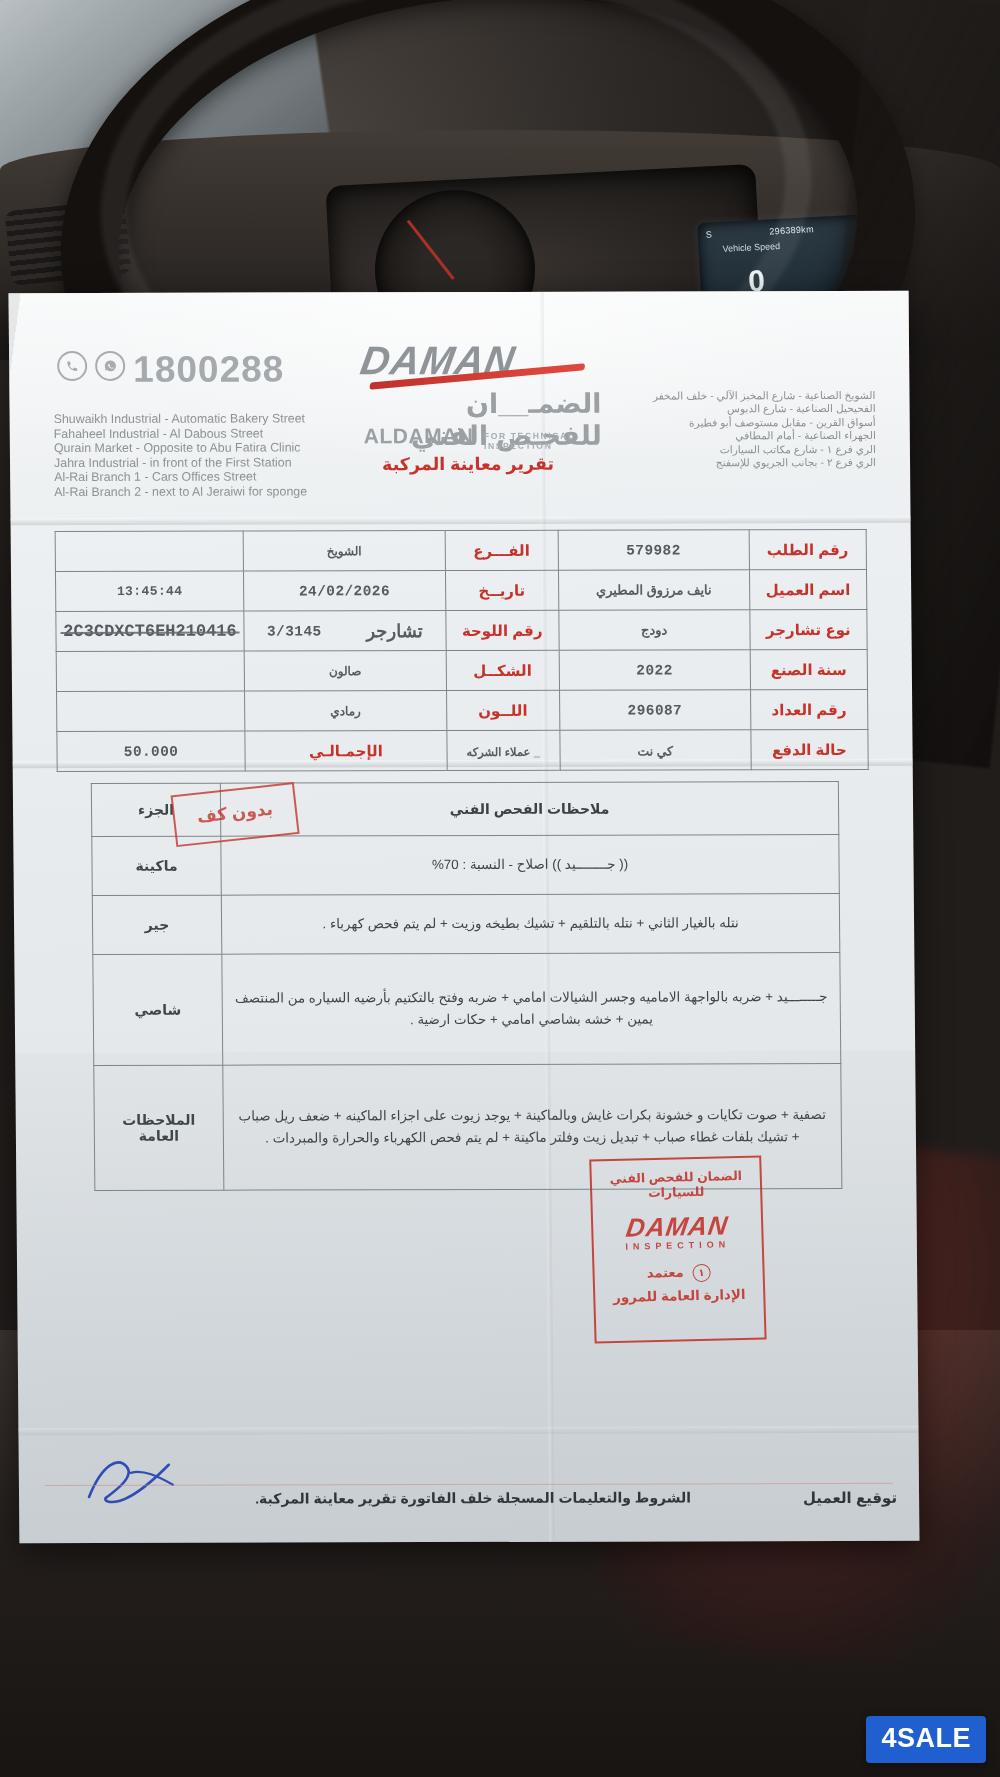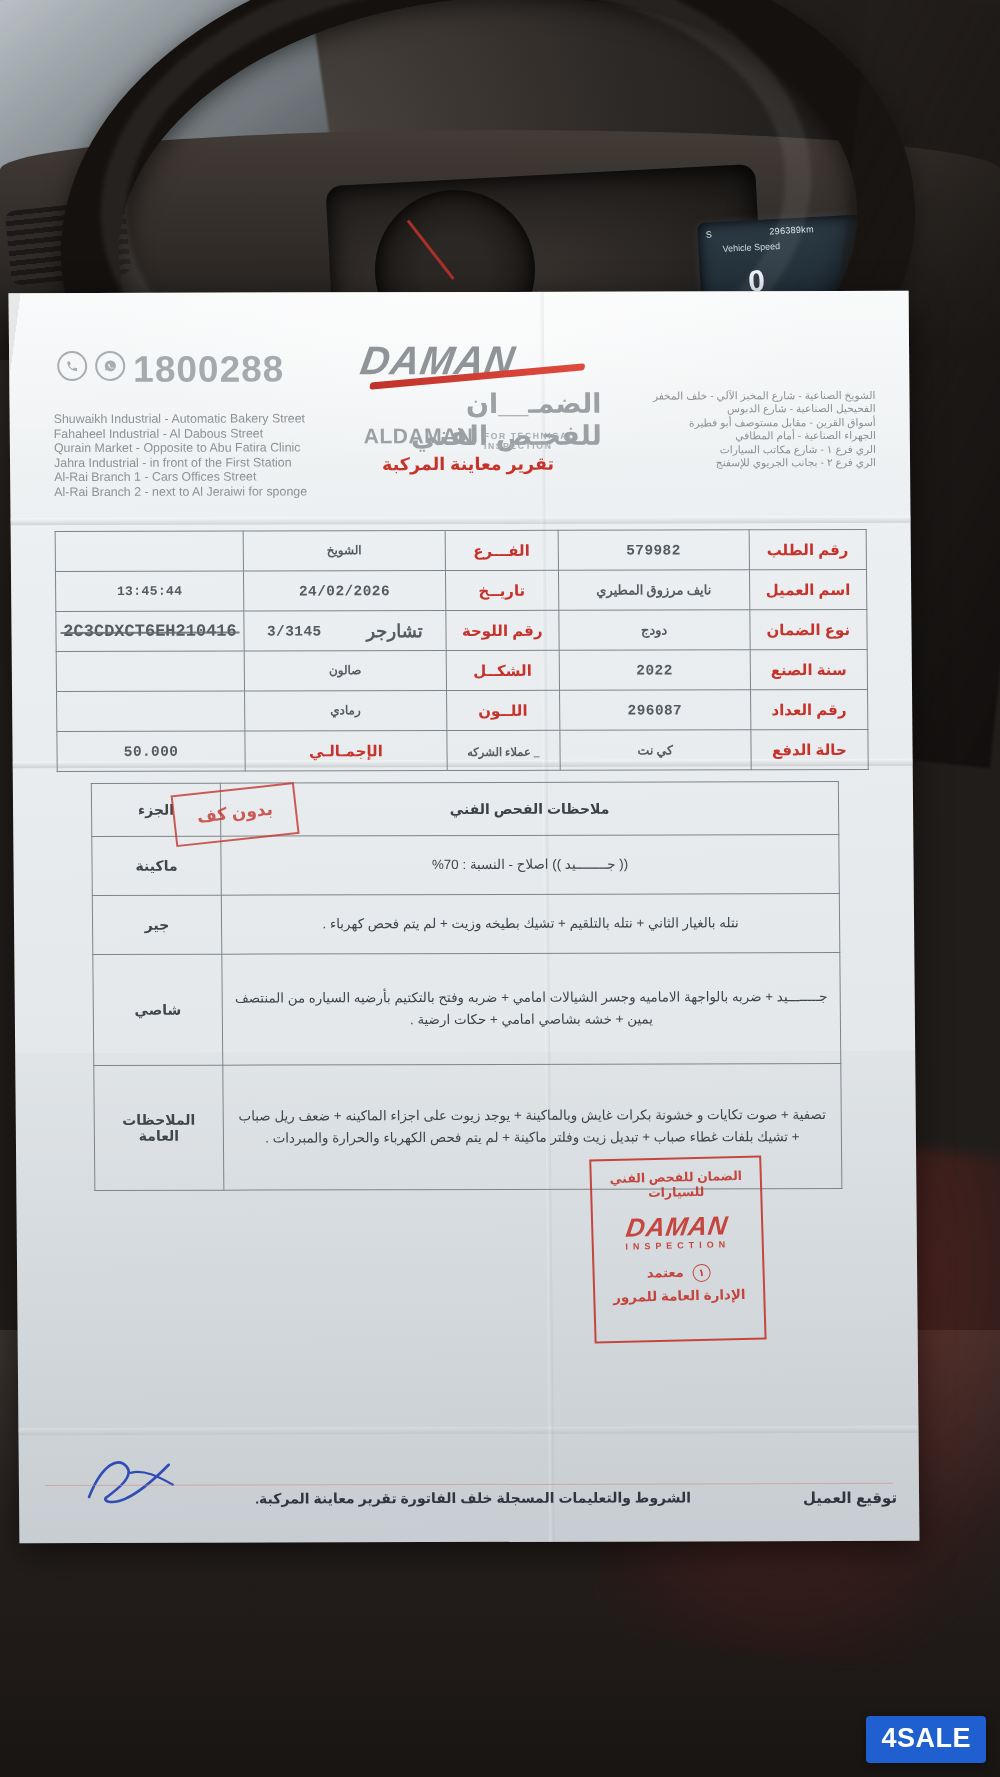--- a/index.html
+++ b/index.html
@@ -91,21 +91,21 @@
   .fti{position:absolute;left:122px;top:91px;font-size:8.6px;font-weight:700;color:#a7acb0;letter-spacing:1.6px;}
   .report-title{position:absolute;left:372px;top:122px;font-size:17.5px;font-weight:800;color:#c5332b;direction:rtl;}
   .addr-ar{position:absolute;right:34px;top:58px;text-align:right;direction:rtl;color:#8b9094;
     font-size:10.6px;line-height:13.4px;white-space:pre;}
 
   
   table.doc{position:absolute;border-collapse:collapse;direction:rtl;}
   table.doc td{border:1px solid #7e858a;padding:0;vertical-align:middle;}
   .lbl-r{color:#c5332b;font-weight:800;font-size:15px;text-align:center;letter-spacing:2px;}
   .val{color:#3b4147;font-size:14.5px;text-align:center;font-weight:600;}
-  .hand{font-family:Liberation Serif, serif;color:#4a5157;opacity:.93;}
+  .hand{font-family:Liberation Sans, sans-serif;color:#4a5157;opacity:.93;}
   .mono{font-family:Liberation Mono, monospace;letter-spacing:.4px;}
   .strike{position:relative;}
   .strike::after{content:"";position:absolute;left:2%;right:2%;top:52%;height:1.4px;background:#585f65;opacity:.85;}
 
   
   #info-table{left:44px;top:238px;width:812px;}
   #info-table td{height:39px;}
   .c-lbl{width:108px;background:transparent;}
   .c-val{width:176px;}
   .c-lbl2{width:104px;}
@@ -238,21 +238,21 @@
         <td class="c-val3 val"></td>
       </tr>
       <tr>
         <td class="lbl-r">اسم العميل</td>
         <td class="val hand" style="font-size:13px">نايف مرزوق المطيري</td>
         <td class="lbl-r">تاريــخ</td>
         <td class="val hand mono">24/02/2026</td>
         <td class="val hand mono" style="font-size:13px">13:45:44</td>
       </tr>
       <tr>
-        <td class="lbl-r">نوع الضمان</td>
+        <td class="lbl-r">نوع تشارجر</td>
         <td class="val hand" style="font-size:13px">دودج</td>
         <td class="lbl-r">رقم اللوحة</td>
         <td class="val">
           <div style="display:flex;justify-content:space-around;align-items:center;">
             <span class="hand" style="font-size:18px">تشارجر</span>
             <span class="hand mono">3/3145</span>
           </div>
         </td>
         <td class="val hand mono strike" style="font-size:17px;letter-spacing:0">2C3CDXCT6EH210416</td>
       </tr>

